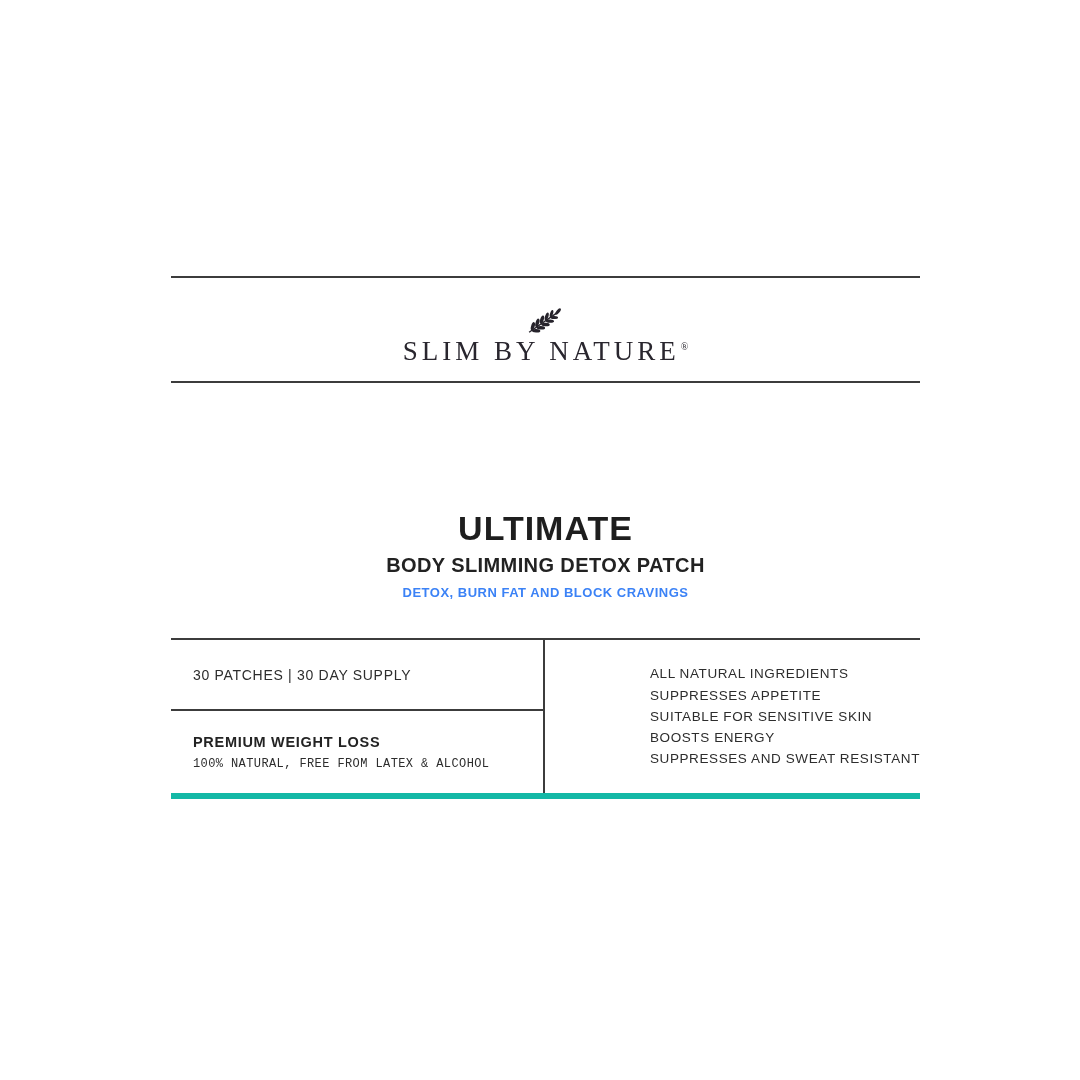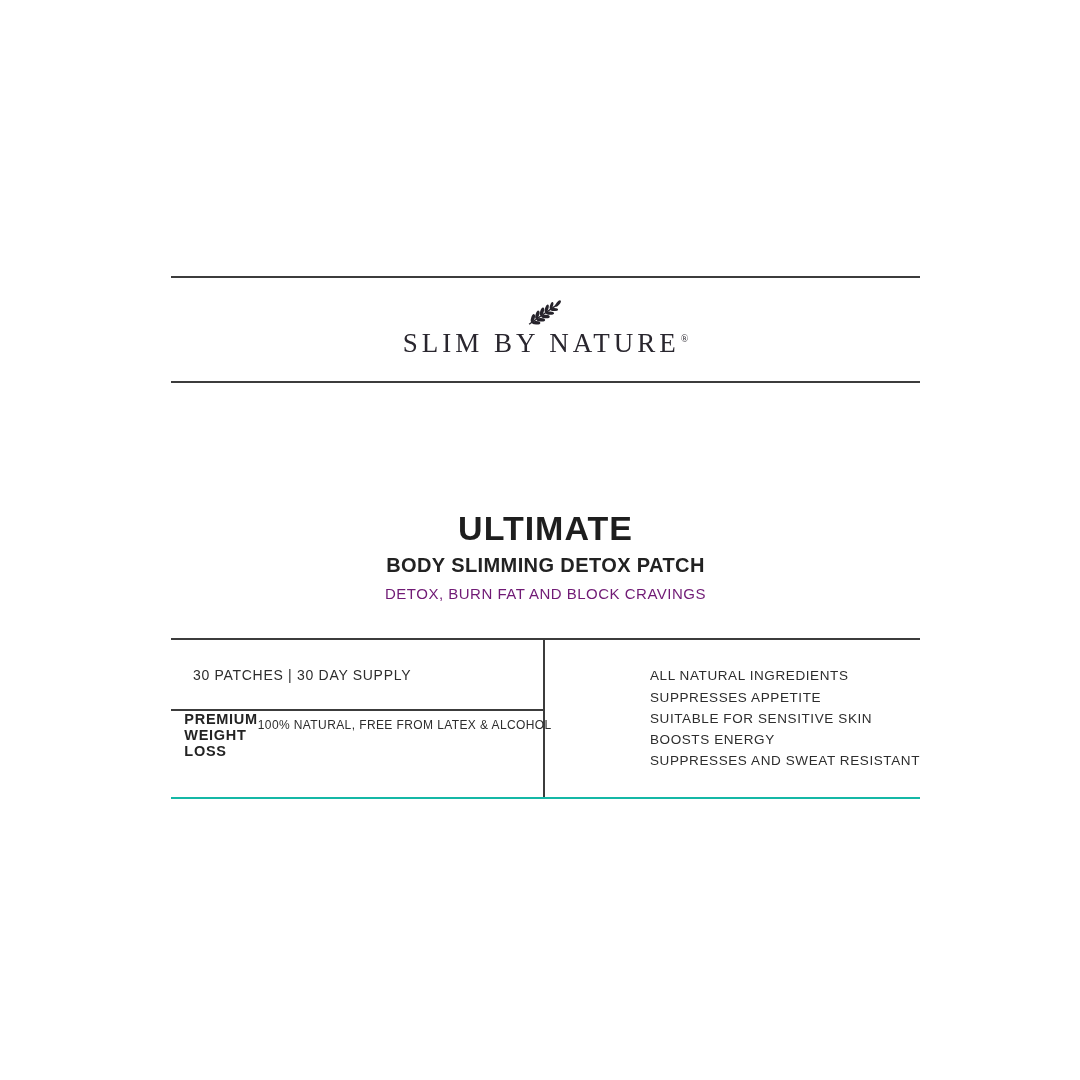--- a/index.html
+++ b/index.html
@@ -25,21 +25,21 @@
     height: 2px;
     background: #3c3c3c;
   }
   .rule-header-top    { top: 276px; }
   .rule-header-bottom { top: 381px; }
 
   
   .logo-block {
     position: absolute;
     left: 171px;
-    top: 298px;
+    top: 306px;
     width: 749px;
     text-align: center;
   }
   .leaf-wrap { display: block; height: 30px; }
   .leaf-wrap svg { display: inline-block; }
   .logo-text {
     margin-top: 0px;
     font-family: "Liberation Serif", serif;
     font-size: 27px;
     font-weight: 400;
@@ -72,36 +72,36 @@
   }
   .title-sub {
     margin: 6px 0 0 0;
     font-size: 20px;
     font-weight: 700;
     letter-spacing: 0.4px;
     color: #222222;
   }
   .title-tagline {
     margin: 8px 0 0 0;
-    font-size: 15px;
-    font-weight: 400;
+    font-size: 13px;
+    font-weight: 700;
     letter-spacing: 0.5px;
-    color: #701a75;
+    color: #3b82f6;
   }
 
   
   .info-grid {
     position: absolute;
     left: 171px;
     top: 638px;
     width: 749px;
     height: 161px;
     box-sizing: border-box;
     border-top: 2px solid #3c3c3c;
-    border-bottom: 2px solid #14b8a6;
+    border-bottom: 6px solid #14b8a6;
     display: flex;
   }
   .col-left {
     width: 374px;
     box-sizing: border-box;
     border-right: 2px solid #3c3c3c;
     display: flex;
     flex-direction: column;
   }
   .cell-supply {
@@ -112,36 +112,37 @@
     align-items: center;
     padding-left: 22px;
     font-size: 14px;
     letter-spacing: 0.7px;
     color: #2d2d2d;
     white-space: nowrap;
   }
   .cell-category {
     flex: 1;
     display: flex;
-    flex-direction: row;
+    flex-direction: column;
     justify-content: center;
     padding-left: 22px;
   }
   .category-title {
     font-size: 14.5px;
     font-weight: 700;
     letter-spacing: 0.7px;
     color: #232323;
   }
   .category-subtitle {
     margin-top: 7px;
     font-size: 12px;
     letter-spacing: 0.4px;
     color: #2d2d2d;
     white-space: nowrap;
+    font-family: Liberation Mono, monospace;
   }
   .col-right {
     flex: 1;
     display: flex;
     align-items: center;
     padding-left: 36px;
     justify-content: flex-end;
   }
   .feature-list {
     margin: 0;

